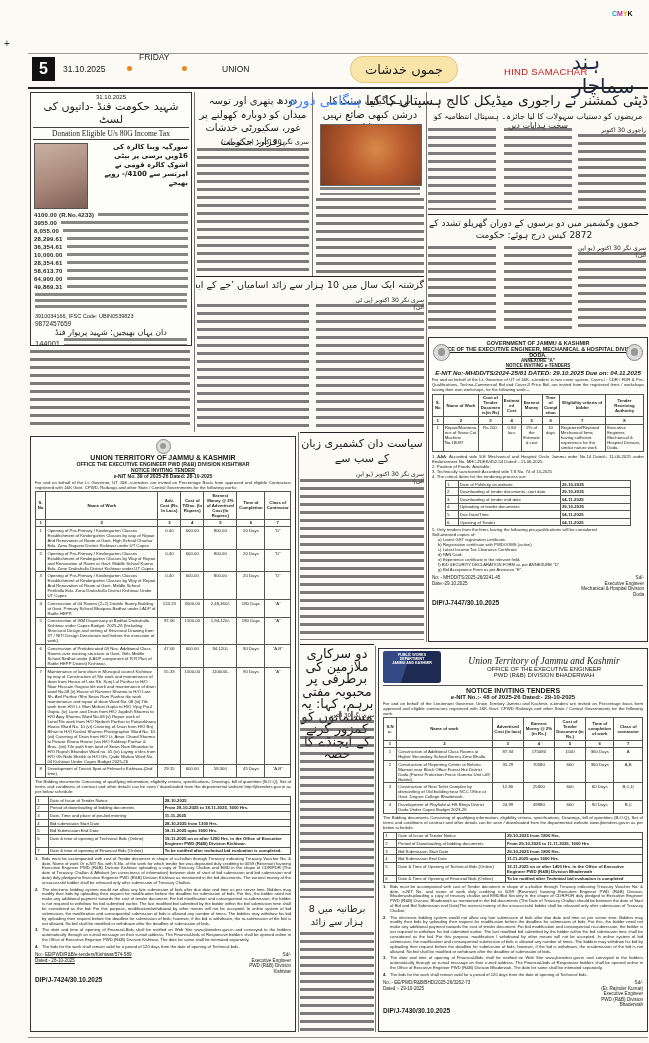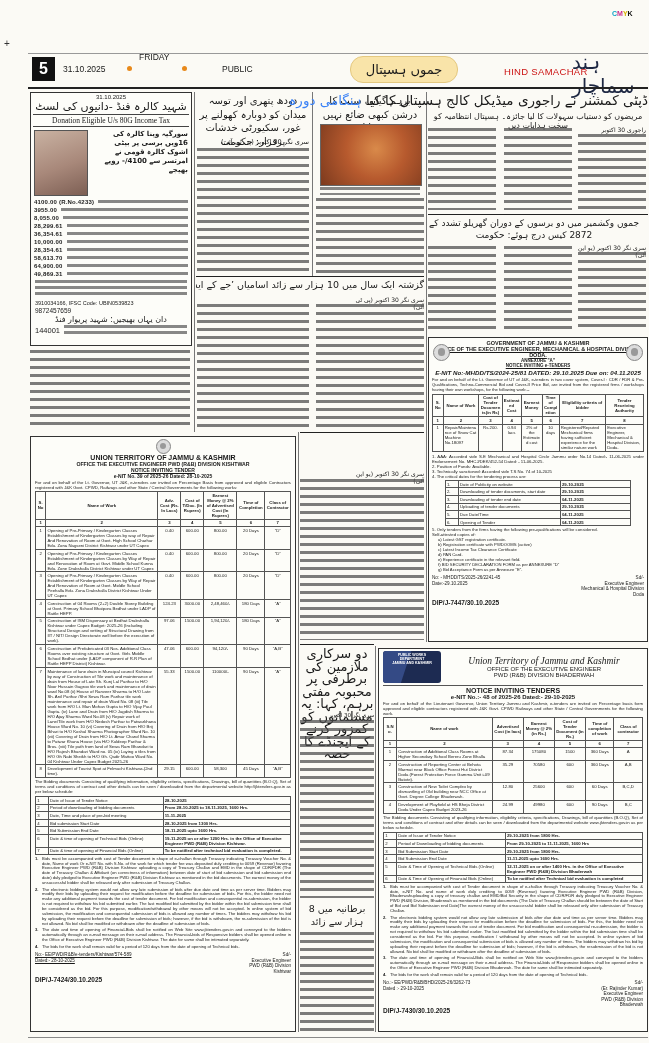--- a/index.html
+++ b/index.html
@@ -44,36 +44,36 @@
 <div class="abs" style="left:612px;top:10px;font-size:7px;font-weight:bold"><span style="color:#0aa3c7">C</span><span style="color:#c72d8e">M</span><span style="color:#d8b400">Y</span><span style="color:#111">K</span></div>
 <div class="abs" style="left:640px;top:556px;font-size:8px;color:#111;letter-spacing:-1px">•••<br>+</div>
 <div class="abs" style="left:639px;top:948px;font-size:7px;font-weight:bold;writing-mode:vertical-rl"><span style="color:#0aa3c7">C</span><span style="color:#c72d8e">M</span><span style="color:#d8b400">Y</span><span style="color:#111">K</span>+</div>
 
 <div class="abs hline" style="left:28px;top:53px;width:620px;background:#999"></div>
 <div class="abs" style="left:32px;top:57px;width:23px;height:24px;background:#111;color:#fff;font-size:16px;font-weight:bold;display:flex;align-items:center;justify-content:center">5</div>
 <div class="abs b" style="left:63px;top:64px;font-size:8.5px">31.10.2025</div>
 <div class="abs dot" style="left:127px;top:66px"></div>
 <div class="abs b" style="left:139px;top:52px;font-size:8.5px">FRIDAY</div>
 <div class="abs dot" style="left:182px;top:66px"></div>
-<div class="abs b" style="left:222px;top:64px;font-size:8.5px">PUBLIC</div>
-<div class="abs ur b c" style="left:350px;top:56px;width:106px;height:25px;background:#f9e4a9;border:1px solid #e4c87f;border-radius:13px;font-size:13px;line-height:25px">جموں ہسپتال</div>
+<div class="abs b" style="left:222px;top:64px;font-size:8.5px">UNION</div>
+<div class="abs ur b c" style="left:350px;top:56px;width:106px;height:25px;background:#f9e4a9;border:1px solid #e4c87f;border-radius:13px;font-size:13px;line-height:25px">جموں خدشات</div>
 <div class="abs b" style="left:504px;top:66px;font-size:9.5px;color:#cc1414;letter-spacing:.3px">HIND SAMACHAR</div>
 <div class="abs ur b" style="left:572px;top:50px;width:76px;font-size:20px;color:#1d2742;text-align:left">ہند سماچار</div>
 <div class="abs hline" style="left:28px;top:87px;width:620px;height:1.5px"></div>
 
 <div class="abs vline" style="left:194px;top:92px;height:340px"></div>
 <div class="abs vline" style="left:312px;top:92px;height:184px"></div>
 <div class="abs vline" style="left:426px;top:92px;height:550px"></div>
 <div class="abs vline" style="left:298px;top:432px;height:600px"></div>
 <div class="abs vline" style="left:375px;top:646px;height:386px"></div>
 <div class="abs hline" style="left:28px;top:1037px;width:620px;background:#888"></div>
 
 <div class="abs box" style="left:30px;top:92px;width:160px;height:252px">
   <div class="c b" style="font-size:6px;margin-top:1px">31.10.2025</div>
-  <div class="ur b c" style="font-size:11px;line-height:13px">شہید کالرہ فنڈ -دانیوں کی لسٹ</div>
+  <div class="ur b c" style="font-size:11px;line-height:13px">شہید حکومت فنڈ -دانیوں کی لسٹ</div>
   <div class="c b serif" style="font-size:7.5px;border-top:1px solid #444;border-bottom:1px solid #444;margin:1px 2px;padding:1px 0">Donation Eligible U/s 80G Income Tax</div>
   <div style="display:flex;padding:2px 3px;gap:14px">
     <div style="width:52px;height:64px;border:1px solid #555;background:linear-gradient(160deg,#c9b2a2 0%,#a8887a 55%,#7d5f54 100%)"></div>
     <div class="ur" style="flex:1;font-size:7px;line-height:9px;font-weight:bold">سورگیہ وینا کالرہ کی 16ویں برسی پر بیٹی اشوک کالرہ قومی نے امرتسر سے 4100/- روپے بھیجے</div>
   </div>
   <div>
 
       <div class="amt-row">
         <span class="amt">4100.00 (R.No.4233)</span>
         <span class="amt-lbl tl2"></span>
@@ -162,20 +162,21 @@
 <div class="abs tl" style="left:428px;top:246px;width:68px;height:86px"></div>
 
 <div class="abs hline" style="left:196px;top:276px;width:228px"></div>
 <div class="abs ur b" style="left:196px;top:279px;width:228px;font-size:9.5px;white-space:nowrap;overflow:hidden;text-align:right">گزشتہ ایک سال میں 10 ہزار سے زائد اسامیاں ’جے کے ایس ایس بی‘ کو بھیجیں</div>
 <div class="abs ur b" style="left:344px;top:296px;width:80px;font-size:6px;text-align:right">سری نگر 30 اکتوبر (پی ٹی آئی)</div>
 <div class="abs tl" style="left:316px;top:304px;width:108px;height:126px"></div>
 <div class="abs tl" style="left:197px;top:304px;width:112px;height:126px"></div>
 
 <div class="abs hline" style="left:300px;top:432px;width:124px"></div>
 <div class="abs ur b c" style="left:300px;top:436px;width:124px;font-size:11px;line-height:15px">
+  <div>سیاست دان کشمیری زبان کے سب سے</div>
 </div>
 <div class="abs ur b" style="left:344px;top:470px;width:80px;font-size:6px;text-align:right">سری نگر 30 اکتوبر (یو این آئی)</div>
 <div class="abs tl" style="left:300px;top:479px;width:124px;height:161px"></div>
 
 <div class="abs hline" style="left:300px;top:644px;width:74px"></div>
 <div class="abs ur b c" style="left:300px;top:648px;width:74px;font-size:13px;line-height:12.5px">دو سرکاری ملازمین کی برطرفی پر محبوبہ مفتی برہم، کہا: یہ مسلمانوں کو کمزور کرنے کے ایجنڈے کا حصہ</div>
 <div class="abs ur b" style="left:300px;top:712px;width:74px;font-size:5.5px;text-align:right">سری نگر 30 اکتوبر</div>
 <div class="abs tl" style="left:300px;top:720px;width:74px;height:178px"></div>
 
 <div class="abs ur b c" style="left:300px;top:902px;width:74px;font-size:9.5px;line-height:13px">برطانیہ میں 8 ہزار سے زائد</div>

